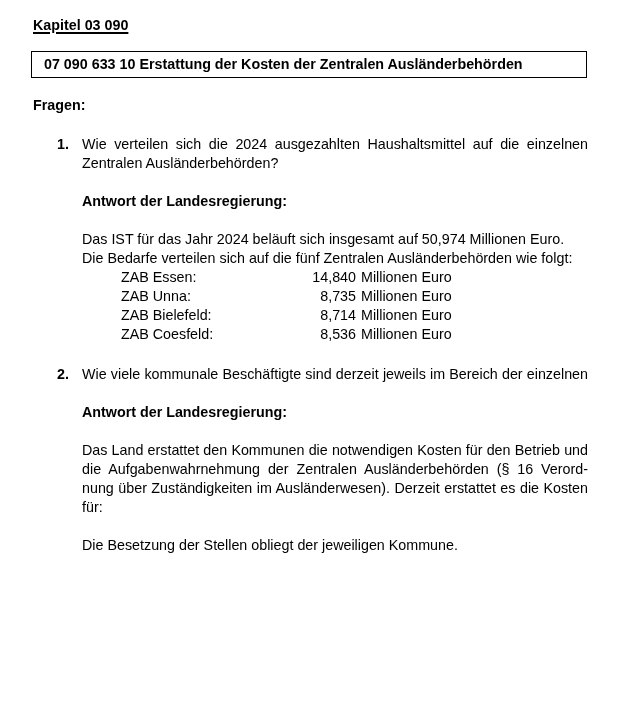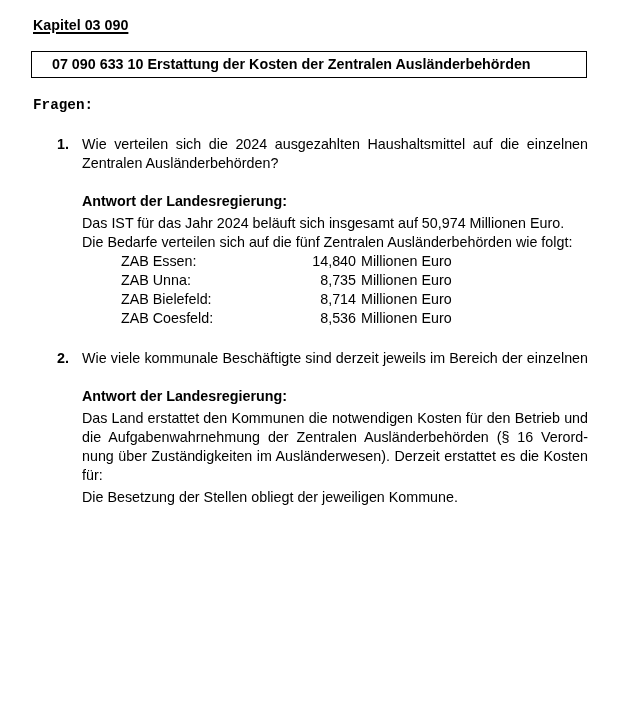--- a/index.html
+++ b/index.html
@@ -20,32 +20,32 @@
     text-decoration: underline;
     text-decoration-thickness: 1.5px;
     text-underline-offset: 2px;
   }
   .title-box {
     margin-top: 16px;
     margin-left: -2px;
     width: 556px;
     box-sizing: border-box;
     border: 1px solid #000000;
-    padding: 3px 4px 3px 20px;
+    padding: 3px 4px 3px 12px;
     font-weight: bold;
     white-space: nowrap;
     overflow: hidden;
   }
-  .fragen { margin-top: 18px; font-weight: bold; font-family: Liberation Mono, monospace; }
+  .fragen { margin-top: 18px; font-weight: bold; }
   .q { display: flex; margin-top: 20px; }
   .q.q2 { margin-top: 21px; }
   .qnum { flex: 0 0 25px; width: 25px; margin-left: 24px; font-weight: bold; }
   .qbody { flex: 0 0 506px; width: 506px; }
   .answer { margin-left: 49px; width: 506px; margin-top: 19px; }
-  .mt { margin-top: 3px; }
+  .mt { margin-top: 19px; }
   .mt21 { margin-top: 21px; }
   .ans-heading { font-weight: bold; }
   .jline { text-align: justify; height: 19px; overflow: hidden; }
   .jline::after { content: ""; display: inline-block; width: 100%; height: 0; }
   .zab { margin-left: 39px; }
   .zlabel { display: inline-block; width: 139px; }
   .zamount { display: inline-block; width: 96px; text-align: right; }
   .zunit { margin-left: 5px; }
 </style>
 </head>

